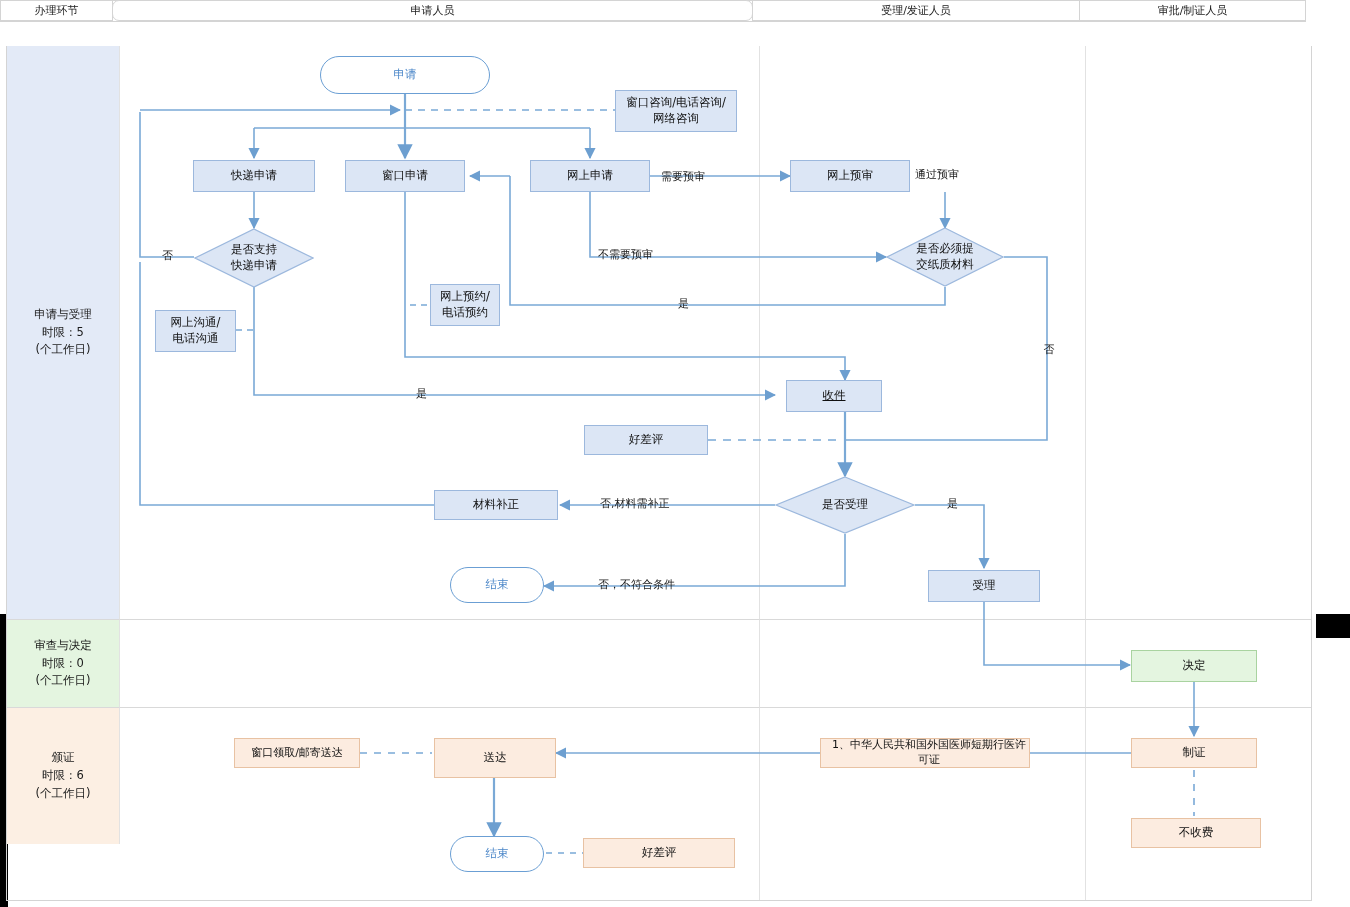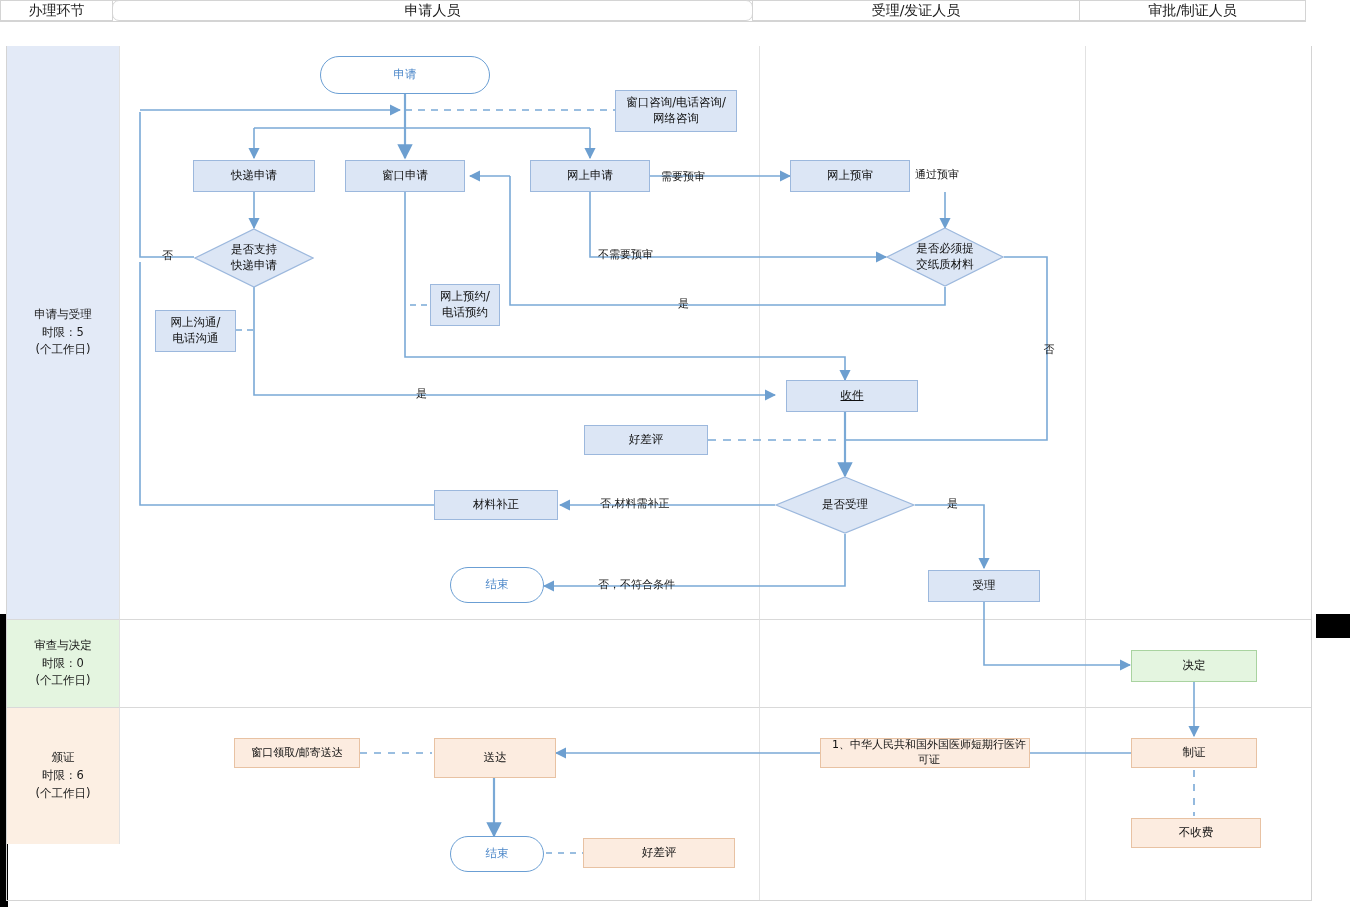--- a/index.html
+++ b/index.html
@@ -10,21 +10,21 @@
   }
   #page{
     position:relative;width:1350px;height:907px;overflow:hidden;background:#fff;
   }
   #title-bar{left:6px;top:3px;width:1306px;height:22px;border:1px solid #d4d4d4;
     display:flex;align-items:center;justify-content:center;box-sizing:border-box;background:#fff;}
   #title-bar .t{font-size:12px;font-weight:bold;color:#1a1a1a;letter-spacing:.3px;}
 
   #header-row{left:6px;top:25px;width:1306px;height:21px;box-sizing:border-box;}
   .hdr{position:absolute;top:0;height:21px;display:flex;align-items:center;justify-content:center;
-       border:1px solid #d4d4d4;box-sizing:border-box;background:#fff;font-size:14px;color:#1a1a1a;}
+       border:1px solid #d4d4d4;box-sizing:border-box;background:#fff;font-size:11px;color:#1a1a1a;}
 
   #grid{position:absolute;left:6px;top:46px;width:1306px;height:855px;box-sizing:border-box;
         border:1px solid #d4d4d4;border-top:none;}
   .cell{position:absolute;box-sizing:border-box;border-right:1px solid #e2e2e2;border-bottom:1px solid #d9d9d9;}
   .lane-label{display:flex;align-items:center;justify-content:center;text-align:center;
     font-size:11.5px;color:#1a1a1a;line-height:1.55;box-sizing:border-box;}
 
   
   .bleed{position:absolute;background:#000;}
 
@@ -219,21 +219,21 @@
 
   <div class="node rect-note" style="left:155px;top:310px;width:81px;height:42px;">
     <span style="white-space:pre-line;">网上沟通/
 电话沟通</span>
   </div>
   <div class="node rect-note" style="left:430px;top:284px;width:70px;height:42px;justify-content:center;">
     <span style="white-space:pre-line;">网上预约/
 电话预约</span>
   </div>
 
-  <div class="node rect" style="left:786px;top:380px;width:132px;height:32px;text-decoration:underline;">
+  <div class="node rect" style="left:786px;top:380px;width:96px;height:32px;text-decoration:underline;">
     <span>收件</span>
   </div>
 
   <div class="node rect-note" style="left:584px;top:425px;width:124px;height:30px;">
     <span>好差评</span>
   </div>
 
   <div class="node rect" style="left:434px;top:490px;width:124px;height:30px;">
     <span>材料补正</span>
   </div>

